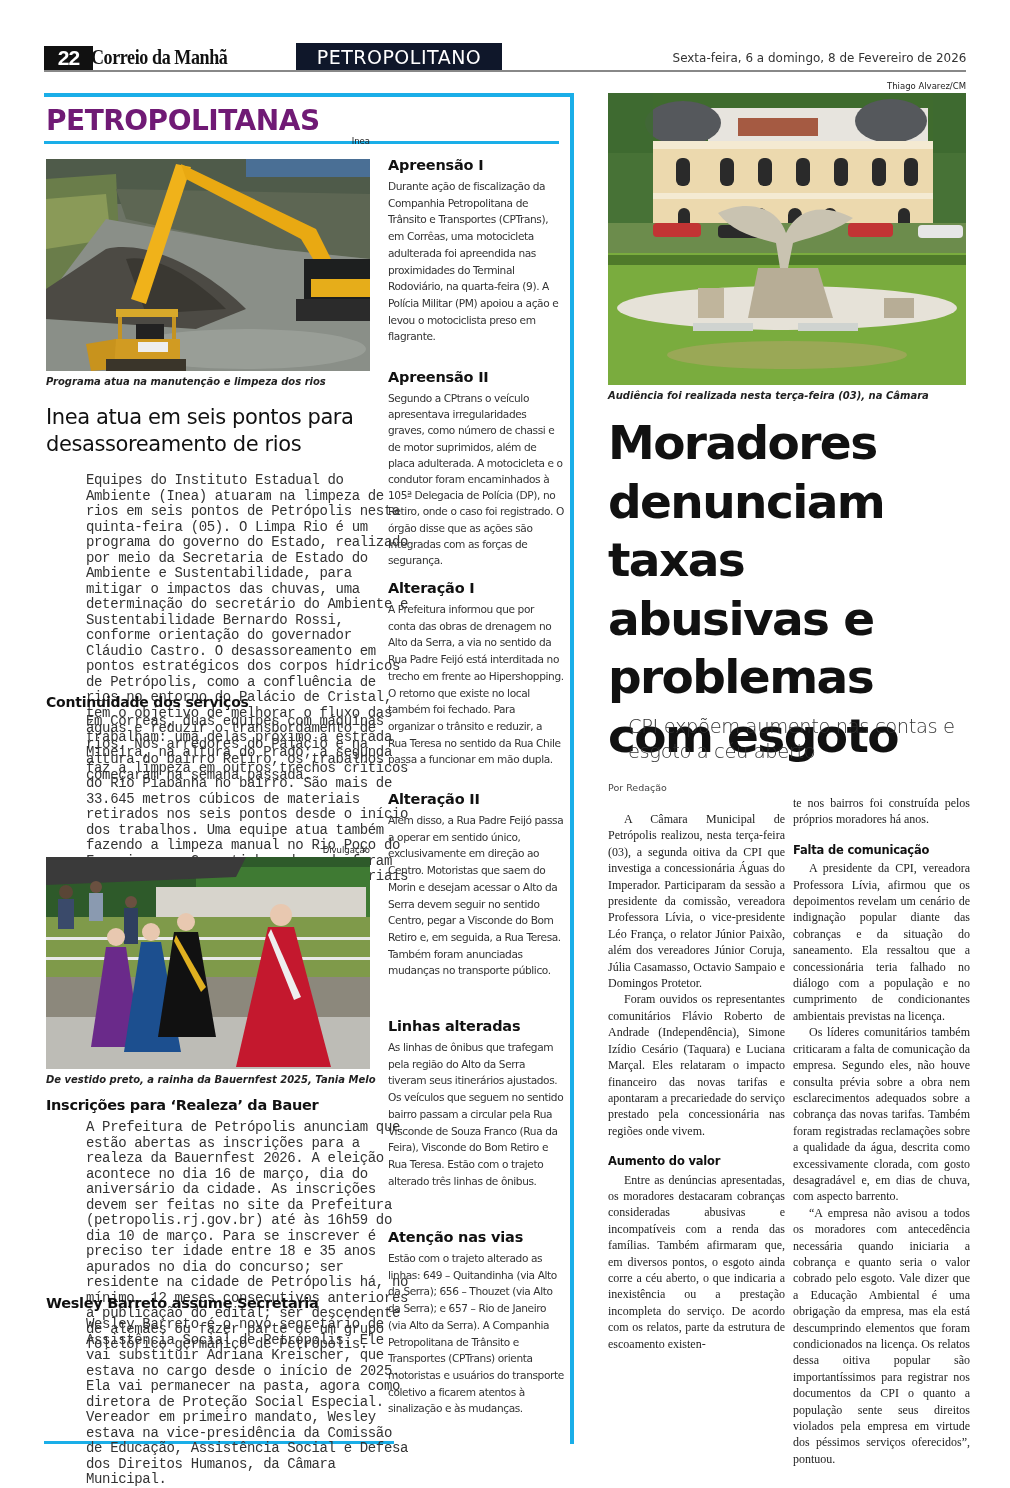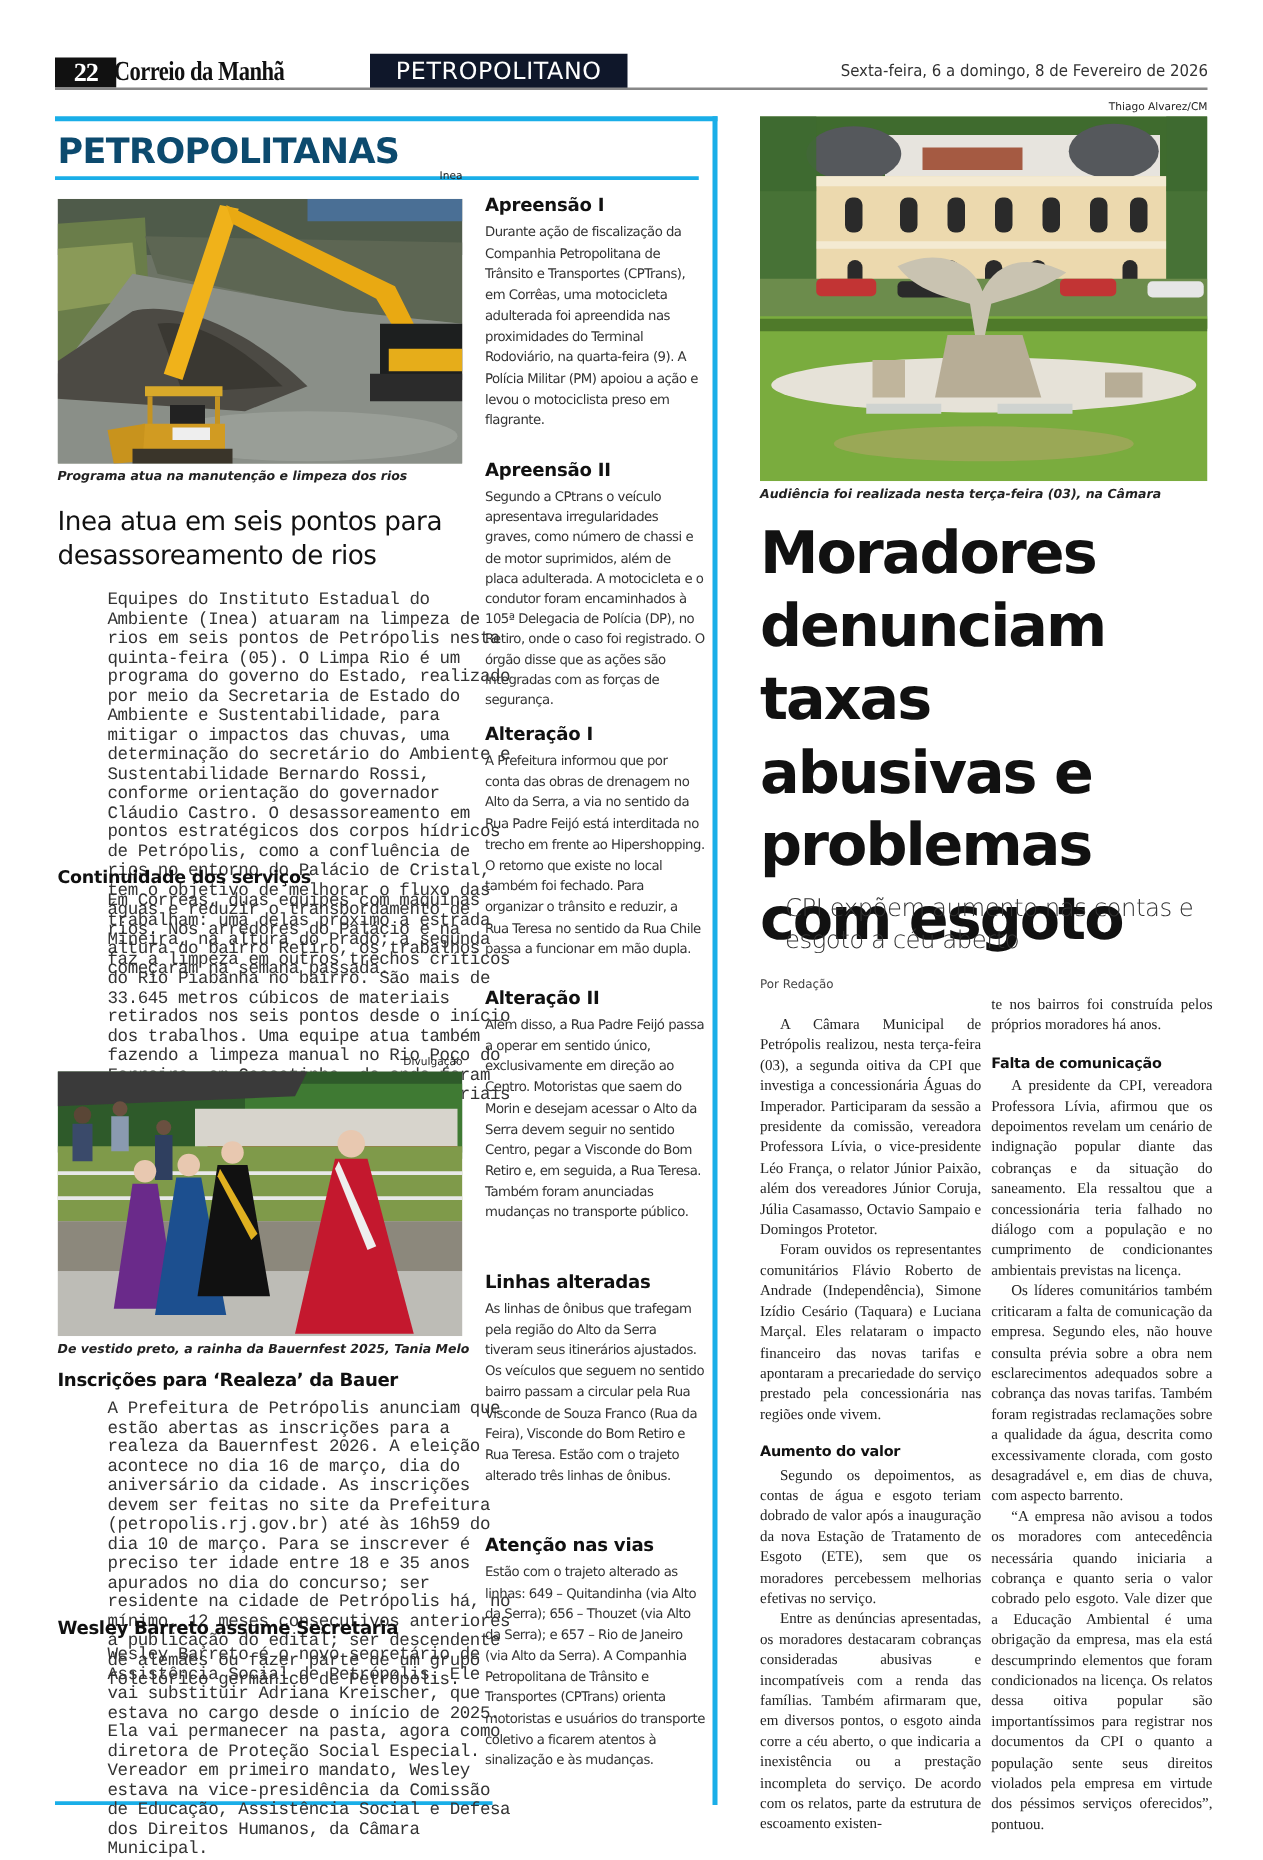--- a/index.html
+++ b/index.html
@@ -1,35 +1,35 @@
 <!DOCTYPE html>
 <html><head>
   <meta charset="utf-8">
   <style>
     * { box-sizing: border-box; margin: 0; padding: 0; }
     html, body { width: 1010px; height: 1488px; background: #ffffff; overflow: hidden; }
     body { position: relative; font-family: "DejaVu Sans", sans-serif; color: #222; }
 
     
     .page-num { position: absolute; left: 44px; top: 46px; width: 49px; height: 24px; background: #111; color: #fff;
-      font-family: Liberation Serif, serif; font-weight: bold; font-size: 21px; line-height: 24px; text-align: center; letter-spacing: -1px; }
+      font-family: Liberation Sans, sans-serif; font-weight: bold; font-size: 21px; line-height: 24px; text-align: center; letter-spacing: -1px; }
     .masthead { position: absolute; left: 91px; top: 44px; font-family: "Liberation Serif", serif; font-size: 22px; font-weight: bold;
       color: #111; transform: scaleX(0.82); transform-origin: left top; letter-spacing: -0.5px; white-space: nowrap; }
     .section-tab { position: absolute; left: 296px; top: 43px; width: 206px; height: 28px; background: #0f172a; color: #fff;
       font-family: "DejaVu Sans", sans-serif; font-size: 19px; line-height: 28px; text-align: center; letter-spacing: 0.5px; }
     .dateline { position: absolute; right: 44px; top: 50px; font-family: "DejaVu Sans", sans-serif; font-size: 13px; color: #333;
       transform: scaleX(0.92); transform-origin: right top; white-space: nowrap; }
     .header-rule { position: absolute; left: 44px; top: 70px; width: 922px; height: 2px; background: #888; }
 
     
     .box-top { position: absolute; left: 44px; top: 93px; width: 530px; height: 4px; background: #1aaee8; }
     .box-right { position: absolute; left: 570px; top: 93px; width: 4px; height: 1351px; background: #1aaee8; }
     .box-bottom { position: absolute; left: 44px; top: 1441px; width: 350px; height: 3px; background: #1aaee8; }
     .section-title { position: absolute; left: 46px; top: 104px; font-family: "DejaVu Sans", sans-serif; font-weight: bold;
-      font-size: 28px; color: #0c4a6e; letter-spacing: -0.5px; }
+      font-size: 28px; color: #701a75; letter-spacing: -0.5px; }
     .title-rule { position: absolute; left: 44px; top: 141px; width: 515px; height: 3px; background: #1aaee8; }
 
     .credit { position: absolute; font-family: "DejaVu Sans", sans-serif; font-size: 8.5px; color: #222; text-align: right; }
     .caption { position: absolute; font-family: "DejaVu Sans", sans-serif; font-style: italic; font-weight: bold; font-size: 10px; color: #222; white-space: nowrap; }
 
     .photo { position: absolute; overflow: hidden; }
 
     .lead-headline { position: absolute; left: 46px; top: 404px; width: 330px; font-family: "DejaVu Sans", sans-serif; font-size: 21px;
       line-height: 27px; color: #111; letter-spacing: -0.4px; }
     .body-sans { position: absolute; font-family: Liberation Mono, monospace; font-size: 14px; line-height: 15.5px; color: #333;
@@ -213,21 +213,20 @@
 <div class="caption" style="left:608px; top:390px;">Audiência foi realizada nesta terça-feira (03), na Câmara</div>
 
 <div class="main-headline">Moradores denunciam taxas abusivas e problemas com esgoto</div>
 <div class="main-deck">CPI expõem aumento nas contas e esgoto a céu aberto</div>
 <div class="byline">Por Redação</div>
 
 <div class="serif-col" style="left:608px; top:811px;">
   <p>A Câmara Municipal de Petrópolis realizou, nesta terça-feira (03), a segunda oitiva da CPI que investiga a concessionária Águas do Imperador. Participaram da sessão a presidente da comissão, vereadora Professora Lívia, o vice-presidente Léo França, o relator Júnior Paixão, além dos vereadores Júnior Coruja, Júlia Casamasso, Octavio Sampaio e Domingos Protetor.</p>
   <p>Foram ouvidos os representantes comunitários Flávio Roberto de Andrade (Independência), Simone Izídio Cesário (Taquara) e Luciana Marçal. Eles relataram o impacto financeiro das novas tarifas e apontaram a precariedade do serviço prestado pela concessionária nas regiões onde vivem.</p>
   <div class="serif-sub">Aumento do valor</div>
-  <p>Segundo os depoimentos, as contas de água e esgoto teriam dobrado de valor após a inauguração da nova Estação de Tratamento de Esgoto (ETE), sem que os moradores percebessem melhorias efetivas no serviço.</p>
   <p>Entre as denúncias apresentadas, os moradores destacaram cobranças consideradas abusivas e incompatíveis com a renda das famílias. Também afirmaram que, em diversos pontos, o esgoto ainda corre a céu aberto, o que indicaria a inexistência ou a prestação incompleta do serviço. De acordo com os relatos, parte da estrutura de escoamento existen-</p>
 </div>
 
 <div class="serif-col" style="left:793px; top:777px;margin-top:18px;">
   <p class="noindent">te nos bairros foi construída pelos próprios moradores há anos.</p>
   <div class="serif-sub">Falta de comunicação</div>
   <p>A presidente da CPI, vereadora Professora Lívia, afirmou que os depoimentos revelam um cenário de indignação popular diante das cobranças e da situação do saneamento. Ela ressaltou que a concessionária teria falhado no diálogo com a população e no cumprimento de condicionantes ambientais previstas na licença.</p>
   <p>Os líderes comunitários também criticaram a falta de comunicação da empresa. Segundo eles, não houve consulta prévia sobre a obra nem esclarecimentos adequados sobre a cobrança das novas tarifas. Também foram registradas reclamações sobre a qualidade da água, descrita como excessivamente clorada, com gosto desagradável e, em dias de chuva, com aspecto barrento.</p>
   <p>“A empresa não avisou a todos os moradores com antecedência necessária quando iniciaria a cobrança e quanto seria o valor cobrado pelo esgoto. Vale dizer que a Educação Ambiental é uma obrigação da empresa, mas ela está descumprindo elementos que foram condicionados na licença. Os relatos dessa oitiva popular são importantíssimos para registrar nos documentos da CPI o quanto a população sente seus direitos violados pela empresa em virtude dos péssimos serviços oferecidos”, pontuou.</p>
 </div>

